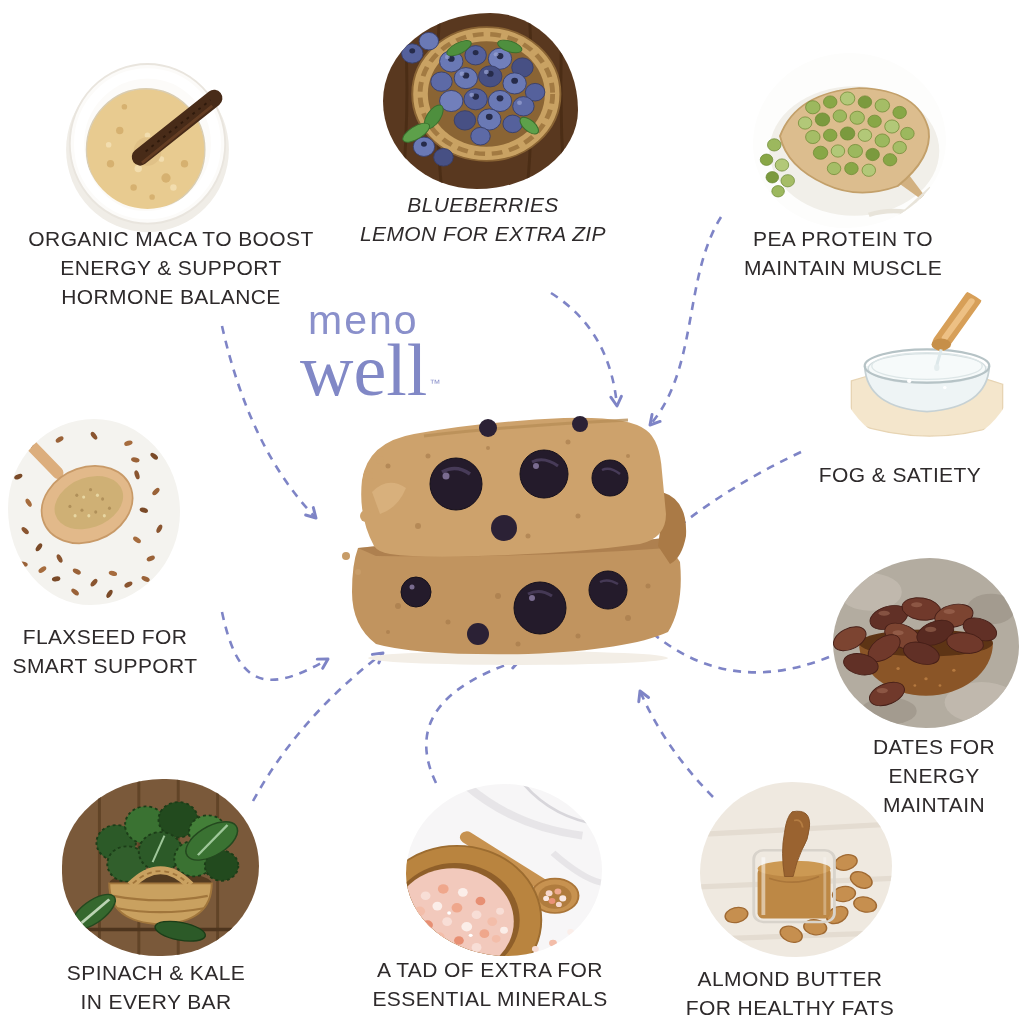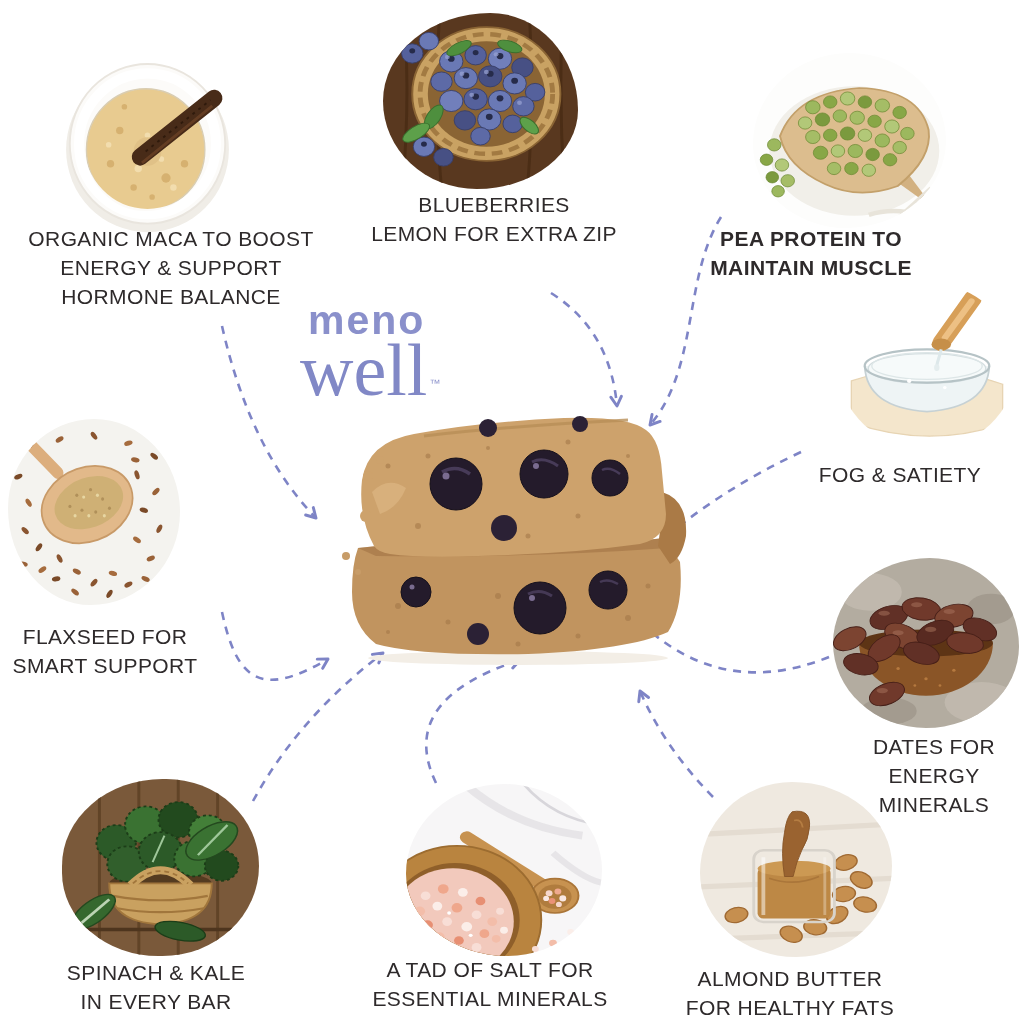--- a/index.html
+++ b/index.html
@@ -5,21 +5,21 @@
   html,body{margin:0;padding:0;background:#ffffff;}
   .canvas{position:relative;width:1024px;height:1024px;background:#ffffff;overflow:hidden;
           font-family:"Liberation Sans",sans-serif;}
   .label{position:absolute;text-align:center;color:#2e2a2b;font-size:21px;line-height:29px;
          letter-spacing:.4px;font-weight:400;}
   .blob{position:absolute;overflow:hidden;}
   .blob svg{display:block;width:100%;height:100%;}
   .arrows{position:absolute;left:0;top:0;width:1024px;height:1024px;pointer-events:none;}
   .arrow{fill:none;stroke:#7e84c6;stroke-width:2.6;stroke-dasharray:8 7;}
   .logo{position:absolute;left:300px;top:300px;width:190px;line-height:1;}
-  .logo .meno{font-family:"Liberation Sans",sans-serif;font-size:41px;font-weight:700;
+  .logo .meno{font-family:"Liberation Sans",sans-serif;font-size:41px;font-weight:400;
               letter-spacing:2px;color:#8a90cb;margin-left:8px;}
   .logo .well{font-family:"Liberation Serif",serif;font-size:74px;color:#8188c6;margin-top:-8px;}
   .logo .tm{font-family:"Liberation Sans",sans-serif;font-size:11px;color:#8a90cb;vertical-align:8px;margin-left:2px;}
   .barimg{position:absolute;left:328px;top:396px;width:364px;height:272px;}
 </style>
 </head>
 <body>
 
 <div class="canvas">
 
@@ -203,21 +203,21 @@
       </g>
       <g stroke="#3a6e2d" stroke-width="1">
         <ellipse cx="78" cy="40" rx="14" ry="6" fill="#4e8f3e" transform="rotate(-30 78 40)"></ellipse>
         <ellipse cx="130" cy="38" rx="13" ry="6" fill="#4e8f3e" transform="rotate(20 130 38)"></ellipse>
         <ellipse cx="52" cy="118" rx="15" ry="7" fill="#4e8f3e" transform="rotate(-60 52 118)"></ellipse>
         <ellipse cx="150" cy="128" rx="12" ry="6" fill="#5da04a" transform="rotate(45 150 128)"></ellipse>
         <ellipse cx="34" cy="136" rx="16" ry="7" fill="#5da04a" transform="rotate(-35 34 136)"></ellipse>
       </g>
     </svg>
   </div>
-  <div class="label" style="left:329px;top:190px;width:330px;">
+  <div class="label" style="left:318px;top:190px;width:330px;font-style:italic;">
     <div>BLUEBERRIES</div>
     <div>LEMON FOR EXTRA ZIP</div>
   </div>
 
   <div class="blob" style="left:753px;top:53px;width:193px;height:175px;border-radius:50% 50% 52% 48%/52% 50% 50% 48%;">
     <svg viewBox="0 0 200 200" preserveAspectRatio="none">
       <rect width="200" height="200" fill="#fdfdfc"></rect>
       <ellipse cx="105" cy="112" rx="88" ry="74" fill="#f1efe9"></ellipse>
       <path d="M150,148 L188,178 L158,134 Z" fill="#d2b181"></path>
       <path d="M28,95 Q45,45 110,40 Q172,42 182,88 Q186,120 150,152 Q110,168 75,150 Q35,130 28,95 Z" fill="#dcbd8e" stroke="#c3a06a" stroke-width="2"></path>
@@ -255,21 +255,21 @@
           <circle cx="22" cy="105" r="7" fill="#9cb85e"></circle>
             <circle cx="14" cy="122" r="6.5" fill="#88a746"></circle>
           <circle cx="30" cy="128" r="7" fill="#b2c878"></circle>
             <circle cx="20" cy="142" r="6.5" fill="#7b9a3e"></circle>
           <circle cx="36" cy="146" r="7" fill="#a5bd66"></circle>
             <circle cx="26" cy="158" r="6.5" fill="#9cb85e"></circle>
         </g>
       </g>
     </svg>
   </div>
-  <div class="label" style="left:671px;top:224px;width:280px;font-weight:bold;">
+  <div class="label" style="left:703px;top:224px;width:280px;">
     <div>PEA PROTEIN TO</div>
     <div>MAINTAIN MUSCLE</div>
   </div>
 
   <div class="blob" style="left:838px;top:283px;width:178px;height:166px;border-radius:50% 50% 50% 50%/50% 50% 50% 50%;">
     <svg viewBox="0 0 200 200" preserveAspectRatio="none">
       <rect width="200" height="200" fill="#ffffff"></rect>
       <path d="M15,118 Q95,88 185,122 L185,170 Q100,200 15,168 Z" fill="#f2e2c4" opacity="0.85" stroke="#e3cda6" stroke-width="1.5"></path>
       <path d="M30,100 Q32,150 100,155 Q168,150 170,100" fill="#eef4f5" stroke="#c6d1d4" stroke-width="2"></path>
       <ellipse cx="100" cy="103" rx="66" ry="18" fill="#f6fafa" stroke="#d4dee0" stroke-width="1.5"></ellipse>
@@ -324,21 +324,21 @@
         <ellipse cx="125" cy="63" rx="6" ry="3"></ellipse>
           <ellipse cx="105" cy="84" rx="6" ry="3"></ellipse>
         <ellipse cx="70" cy="88" rx="6" ry="3"></ellipse>
           <ellipse cx="53" cy="156" rx="6" ry="3"></ellipse>
       </g>
     </svg>
   </div>
   <div class="label" style="left:845px;top:732px;width:178px;">
     <div>DATES FOR</div>
     <div>ENERGY</div>
-    <div>MINERALS</div>
+    <div>MAINTAIN</div>
   </div>
 
   <div class="blob" style="left:700px;top:782px;width:192px;height:175px;border-radius:48% 52% 50% 50%/52% 48% 52% 48%;">
     <svg viewBox="0 0 200 200" preserveAspectRatio="none">
       <rect width="200" height="200" fill="#efe9e0"></rect>
       <line x1="0" y1="60" x2="200" y2="48" stroke="#e4dcd1" stroke-width="6"></line>
       <line x1="0" y1="120" x2="200" y2="110" stroke="#e4dcd1" stroke-width="6"></line>
       <line x1="0" y1="180" x2="200" y2="172" stroke="#e4dcd1" stroke-width="6"></line>
       <g stroke="#a06a33" stroke-width="1.5">
         <ellipse cx="152" cy="92" rx="12" ry="8.5" fill="#c68f4f" transform="rotate(-20 152 92)"></ellipse>
@@ -411,21 +411,21 @@
         <circle cx="150" cy="185" r="4" fill="#f3bda9"></circle>
           <circle cx="168" cy="172" r="3.5" fill="#fbeee9"></circle>
         <circle cx="182" cy="190" r="4" fill="#efa78c"></circle>
           <circle cx="132" cy="192" r="3.5" fill="#f8ded6"></circle>
       </g>
       <circle cx="44" cy="150" r="2" fill="#ffffff"></circle>
         <circle cx="66" cy="176" r="2" fill="#ffffff"></circle>
     </svg>
   </div>
   <div class="label" style="left:335px;top:955px;width:310px;">
-    <div>A TAD OF SALT FOR</div>
+    <div>A TAD OF EXTRA FOR</div>
     <div>ESSENTIAL MINERALS</div>
   </div>
 
   <div class="blob" style="left:62px;top:779px;width:197px;height:177px;border-radius:52% 48% 50% 50%/50% 50% 52% 48%;">
     <svg viewBox="0 0 200 200" preserveAspectRatio="none">
       <rect width="200" height="200" fill="#7a593a"></rect>
       <g stroke="#5f4226" stroke-width="3" opacity="0.9">
         <line x1="38" y1="0" x2="38" y2="200"></line>
           <line x1="78" y1="0" x2="78" y2="200"></line>
         <line x1="118" y1="0" x2="118" y2="200"></line>

